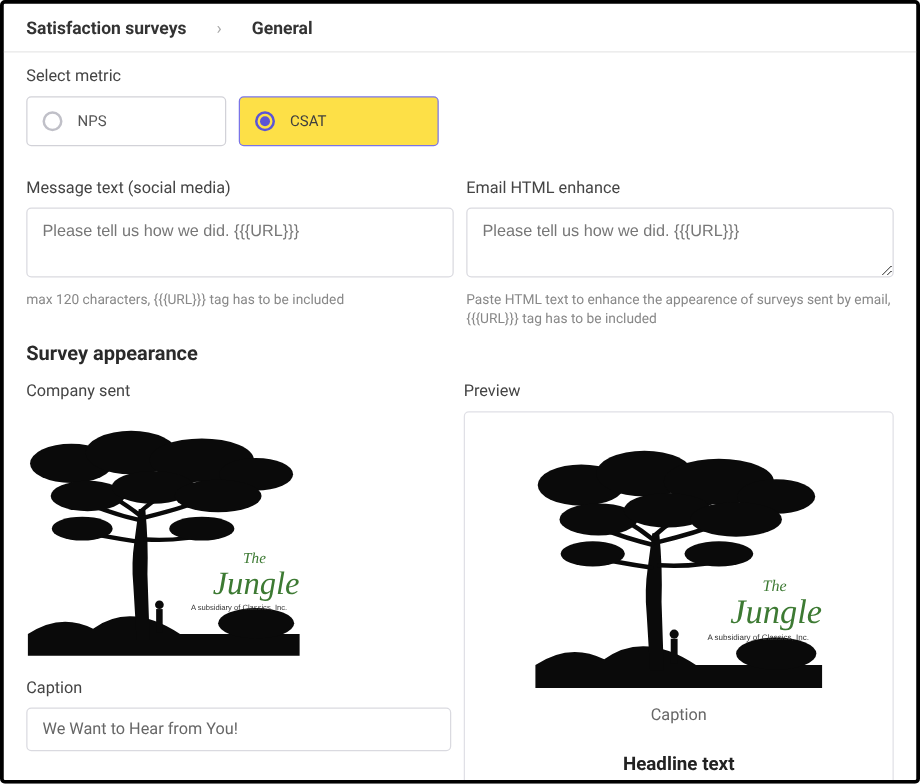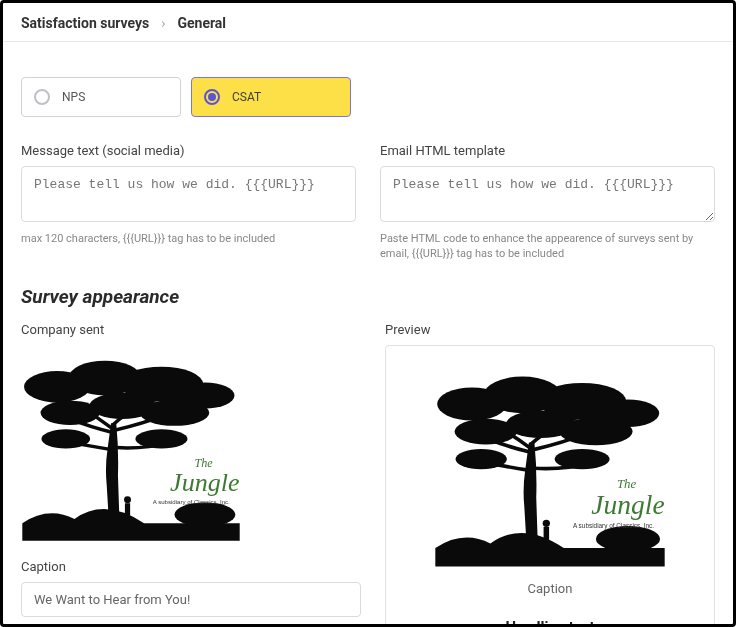--- a/index.html
+++ b/index.html
@@ -19,21 +19,21 @@
       border: 3px solid #000;
       border-radius: 4px;
       background: #fff;
       overflow: hidden;
     }
     .breadcrumb {
       padding: 12px 18px 10px 18px;
       border-bottom: 1px solid #e8e8e8;
       display: flex;
       align-items: flex-start;
-      gap: 12px;
+      gap: 24px;
       font-size: 14px;
       font-weight: 700;
       color: #333;
     }
     .breadcrumb .chev {
       color: #aaa;
       font-weight: 400;
     }
     .content {
       padding: 12px 18px 0 18px;
@@ -54,21 +54,20 @@
       border: 1px solid #d2d2d8;
       border-radius: 4px;
       display: flex;
       align-items: center;
       padding: 0 12px;
       gap: 12px;
       font-size: 12px;
       color: #555;
       background: #fff;
       cursor: pointer;
-      margin-top: 23px;
     }
     .radio-card.selected {
       border-color: #7a74e6;
       background: #fde047;
       color: #3f3f3f;
     }
     .radio-circle {
       width: 16px;
       height: 16px;
       border: 2px solid #c0c0c8;
@@ -82,58 +81,57 @@
       border-color: #5b54d6;
     }
     .radio-dot {
       width: 8px;
       height: 8px;
       border-radius: 50%;
       background: #5b54d6;
     }
     .two-col {
       display: flex;
-      gap: 24px;
+      gap: 10px;
     }
     .col {
       flex: 1;
       min-width: 0;
     }
     .textfield, .textarea {
       width: 100%;
       border: 1px solid #dadae0;
       border-radius: 4px;
       padding: 10px 12px;
       font-size: 13px;
       color: #777;
-      font-family: Liberation Mono, monospace;
+      font-family: Liberation Sans, sans-serif;
       background: #fff;
     }
     .msg-box {
       height: 56px;
       resize: none;
     }
     .email-box {
       height: 56px;
       resize: vertical;
       overflow-y: scroll;
     }
     .helper {
       font-size: 11px;
       color: #888;
       margin-top: 6px;
       line-height: 1.4;
     }
     .section-title {
-      font-size: 19px;
+      font-size: 16px;
       font-weight: 700;
       color: #2a2a2a;
-      margin-top: 23px;
+      margin-top: 10px;
       margin-bottom: 14px;
-      font-style: italic;
     }
     .logo-col {
       flex: 0 0 340px;
     }
     .preview-col {
       flex: 1;
     }
     .logo-img-wrap {
       width: 220px;
       height: 200px;
@@ -232,43 +230,44 @@
 <div class="frame">
 
   <div class="breadcrumb">
     <span>Satisfaction surveys</span>
     <span class="chev">›</span>
     <span>General</span>
   </div>
 
   <div class="content">
 
+    <div class="label">Select metric</div>
     <div class="radio-row">
       <div class="radio-card">
         <span class="radio-circle"></span>
         <span>NPS</span>
       </div>
       <div class="radio-card selected">
         <span class="radio-circle">
             <span class="radio-dot"></span>
           </span>
         <span>CSAT</span>
       </div>
     </div>
 
     <div class="two-col">
       <div class="col">
         <div class="label">Message text (social media)</div>
         <textarea class="textarea msg-box" style="">Please tell us how we did. {{{URL}}}</textarea>
         <div class="helper">max 120 characters, {{{URL}}} tag has to be included</div>
       </div>
       <div class="col">
-        <div class="label">Email HTML template</div>
+        <div class="label">Email HTML enhance</div>
         <textarea class="textarea email-box" style="">Please tell us how we did. {{{URL}}}</textarea>
-        <div class="helper">Paste HTML code to enhance the appearence of surveys sent by email, {{{URL}}} tag has to be included</div>
+        <div class="helper">Paste HTML text to enhance the appearence of surveys sent by email, {{{URL}}} tag has to be included</div>
       </div>
     </div>
 
     <div class="section-title">Survey appearance</div>
 
     <div class="two-col">
       <div class="col logo-col">
         <div class="label">Company sent</div>
         <div class="logo-img-wrap">
           <svg class="tree-svg">

